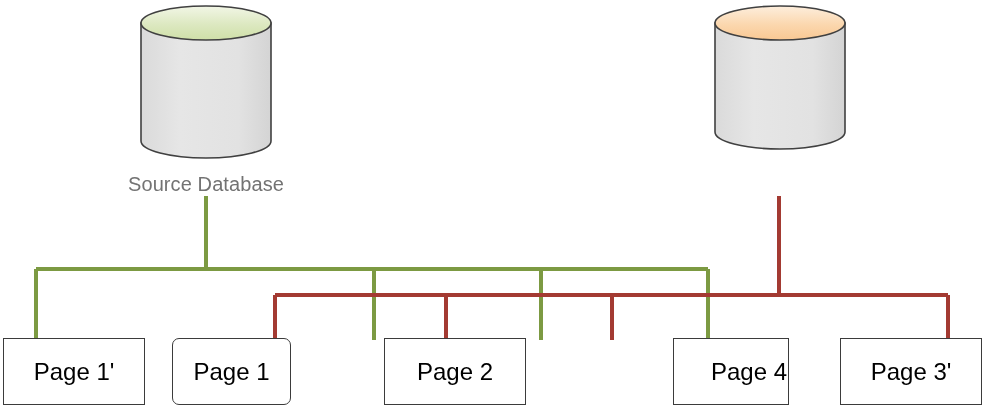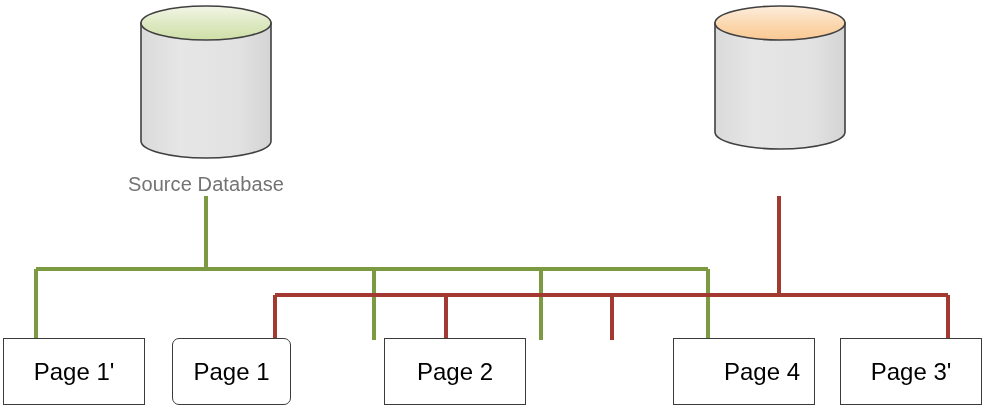--- a/index.html
+++ b/index.html
@@ -106,20 +106,20 @@
 
   <div class="page-box" id="box-0" style="left: 3px; top: 338px; width: 142px; height: 67px;">
     <span>Page 1'</span>
   </div>
   <div class="page-box" id="box-1" style="left: 172px; top: 338px; width: 119px; height: 67px; border-radius: 7px;">
     <span>Page 1</span>
   </div>
   <div class="page-box" id="box-2" style="left: 339px; top: 338px; width: 142px; height: 67px; margin-left: 45px;">
     <span>Page 2</span>
   </div>
-  <div class="page-box" id="box-4" style="left: 673px; top: 338px; width: 142px; height: 67px; padding-left: 36px;">
+  <div class="page-box" id="box-4" style="left: 673px; top: 338px; width: 116px; height: 67px; padding-left: 36px;">
     <span>Page 4</span>
   </div>
   <div class="page-box" id="box-5" style="left: 840px; top: 338px; width: 142px; height: 67px;">
     <span>Page 3'</span>
   </div>
 
 </div>
 
 </body></html>

